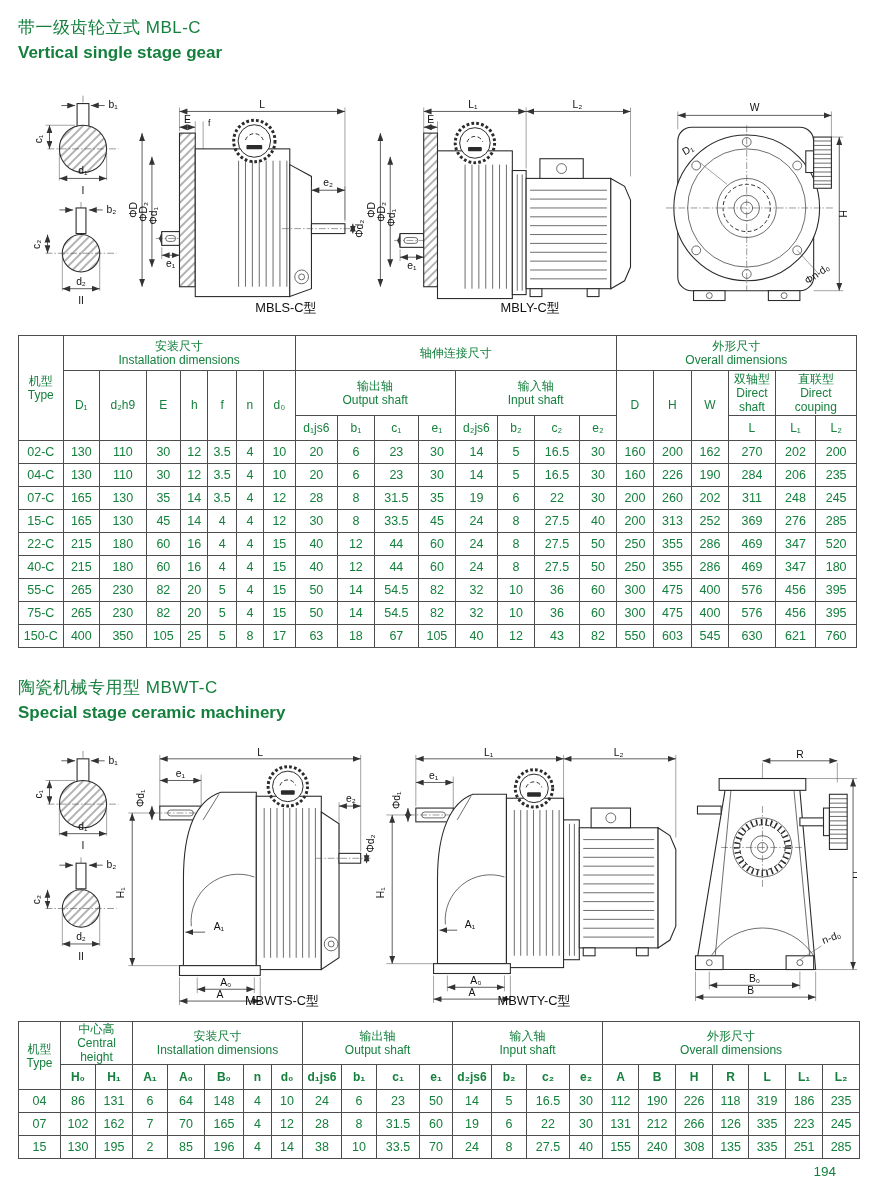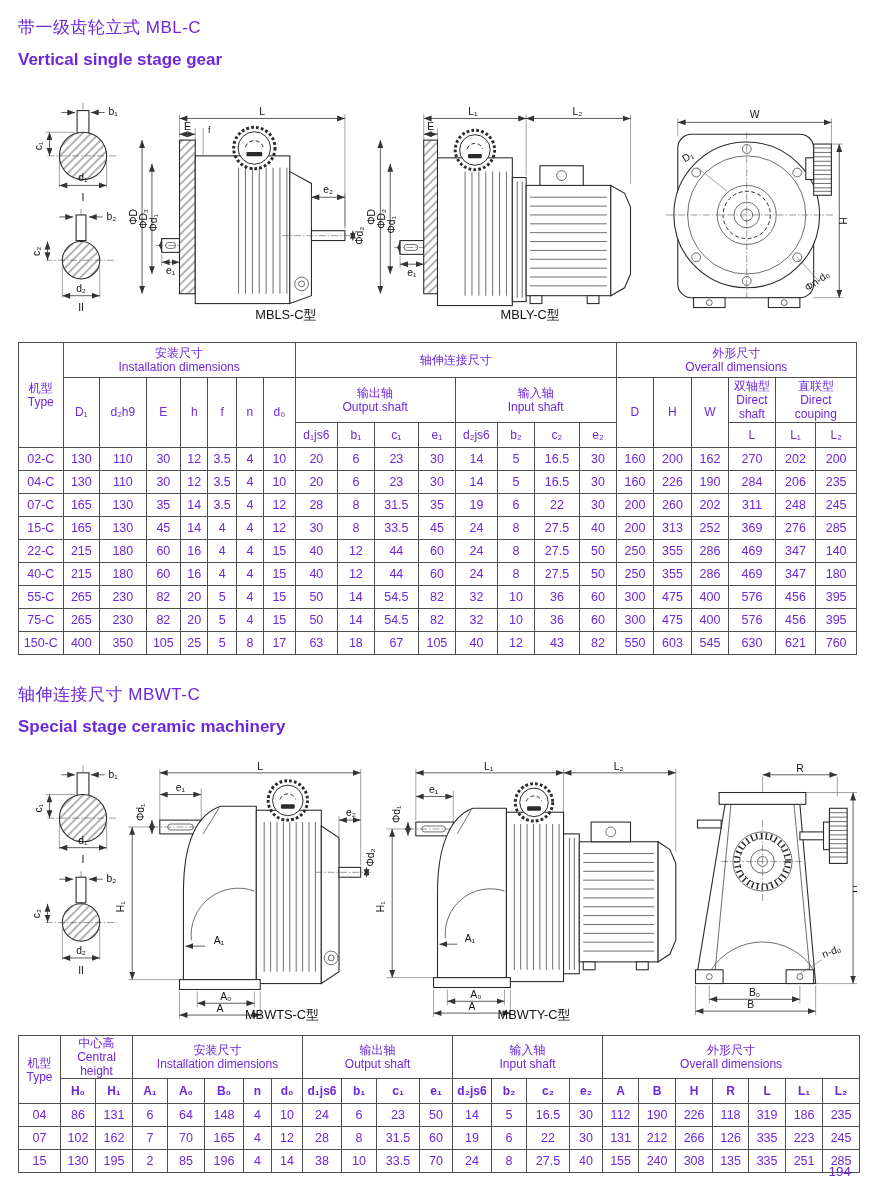--- a/index.html
+++ b/index.html
@@ -1,22 +1,22 @@
 <!DOCTYPE html>
 <html><head>
 <meta charset="utf-8">
 <style>
   html,body { margin:0; padding:0; background:#e8e8e8; }
   .page {
     width:875px; height:1191px; background:#fff; position:relative;
     padding:16px 18px; box-sizing:border-box; overflow:hidden;
-    font-family:"Liberation Sans","DejaVu Sans",sans-serif; color:#6d28d9;
+    font-family:"Liberation Sans","DejaVu Sans",sans-serif; color:#15803d;
   }
   .t-zh { font-size:17px; letter-spacing:.5px; }
-  .t-en { font-size:17px; font-weight:700; margin-top:11px; }
+  .t-en { font-size:17px; font-weight:700; margin-top:4px; }
   .drawing { display:block; }
   .svg1 { margin-top:28px; }
   .svg2 { margin-top:22px; }
   .sec2 { margin-top:28px; }
   
   .ol { fill:#fff; stroke:#2b2b2b; stroke-width:1.1; }
   .ln { stroke:#2b2b2b; stroke-width:.7; fill:none; }
   .dl { stroke:#333; stroke-width:.8; fill:none; }
   .xl { stroke:#555; stroke-width:.55; fill:none; }
   .cl { stroke:#444; stroke-width:.55; fill:none; stroke-dasharray:7 2 1.5 2; }
@@ -31,21 +31,21 @@
                       padding:0 1px; font-weight:400; overflow:hidden; }
   .spec td { font-size:12.5px; height:22px; }
   .spec th { font-size:12px; line-height:1.18; }
   .pre { white-space:pre-line; }
   .spec .hr1 th { height:34px; }
   .spec .hr2 th { height:44px; }
   .spec .hr3 th { height:24px; }
   .spec2 { margin-top:12px; }
   .spec2 .hr1 th { height:40px; }
   .spec2 .hr2 th { height:24px;font-weight:bold; }
-  .pagenum { position:absolute; right:24px; bottom:12px; font-size:13.5px; }
+  .pagenum { position:absolute; right:39px; bottom:12px; font-size:13.5px; }
 </style>
 </head>
 <body>
 
 <div class="page">
 
   <div>
     <div class="t-zh">带一级齿轮立式 MBL-C</div>
     <div class="t-en">Vertical single stage gear</div>
   </div>
@@ -413,21 +413,21 @@
           <td>60</td>
           <td>24</td>
           <td>8</td>
           <td>27.5</td>
           <td>50</td>
           <td>250</td>
           <td>355</td>
           <td>286</td>
           <td>469</td>
           <td>347</td>
-          <td>140</td>
+          <td>520</td>
         </tr>
         <tr>
           <td>40-C</td>
           <td>215</td>
           <td>180</td>
           <td>60</td>
           <td>16</td>
           <td>4</td>
           <td>4</td>
           <td>15</td>
@@ -515,21 +515,21 @@
           <td>603</td>
           <td>545</td>
           <td>630</td>
           <td>621</td>
           <td>760</td>
         </tr>
       </tbody>
   </table>
 
   <div class="sec2">
-    <div class="t-zh">轴伸连接尺寸 MBWT-C</div>
+    <div class="t-zh">陶瓷机械专用型 MBWT-C</div>
     <div class="t-en">Special stage ceramic machinery</div>
   </div>
 
   <svg class="drawing svg2" width="839" height="264" viewBox="0 0 852 268">
     <defs>
       <marker id="ae2" markerWidth="9" markerHeight="8" refX="8" refY="3" orient="auto" markerUnits="userSpaceOnUse">
           <path d="M0,0L8,3L0,6Z" fill="#333"></path>
         </marker>
       <marker id="as2" markerWidth="9" markerHeight="8" refX="0" refY="3" orient="auto" markerUnits="userSpaceOnUse">
           <path d="M8,0L0,3L8,6Z" fill="#333"></path>

